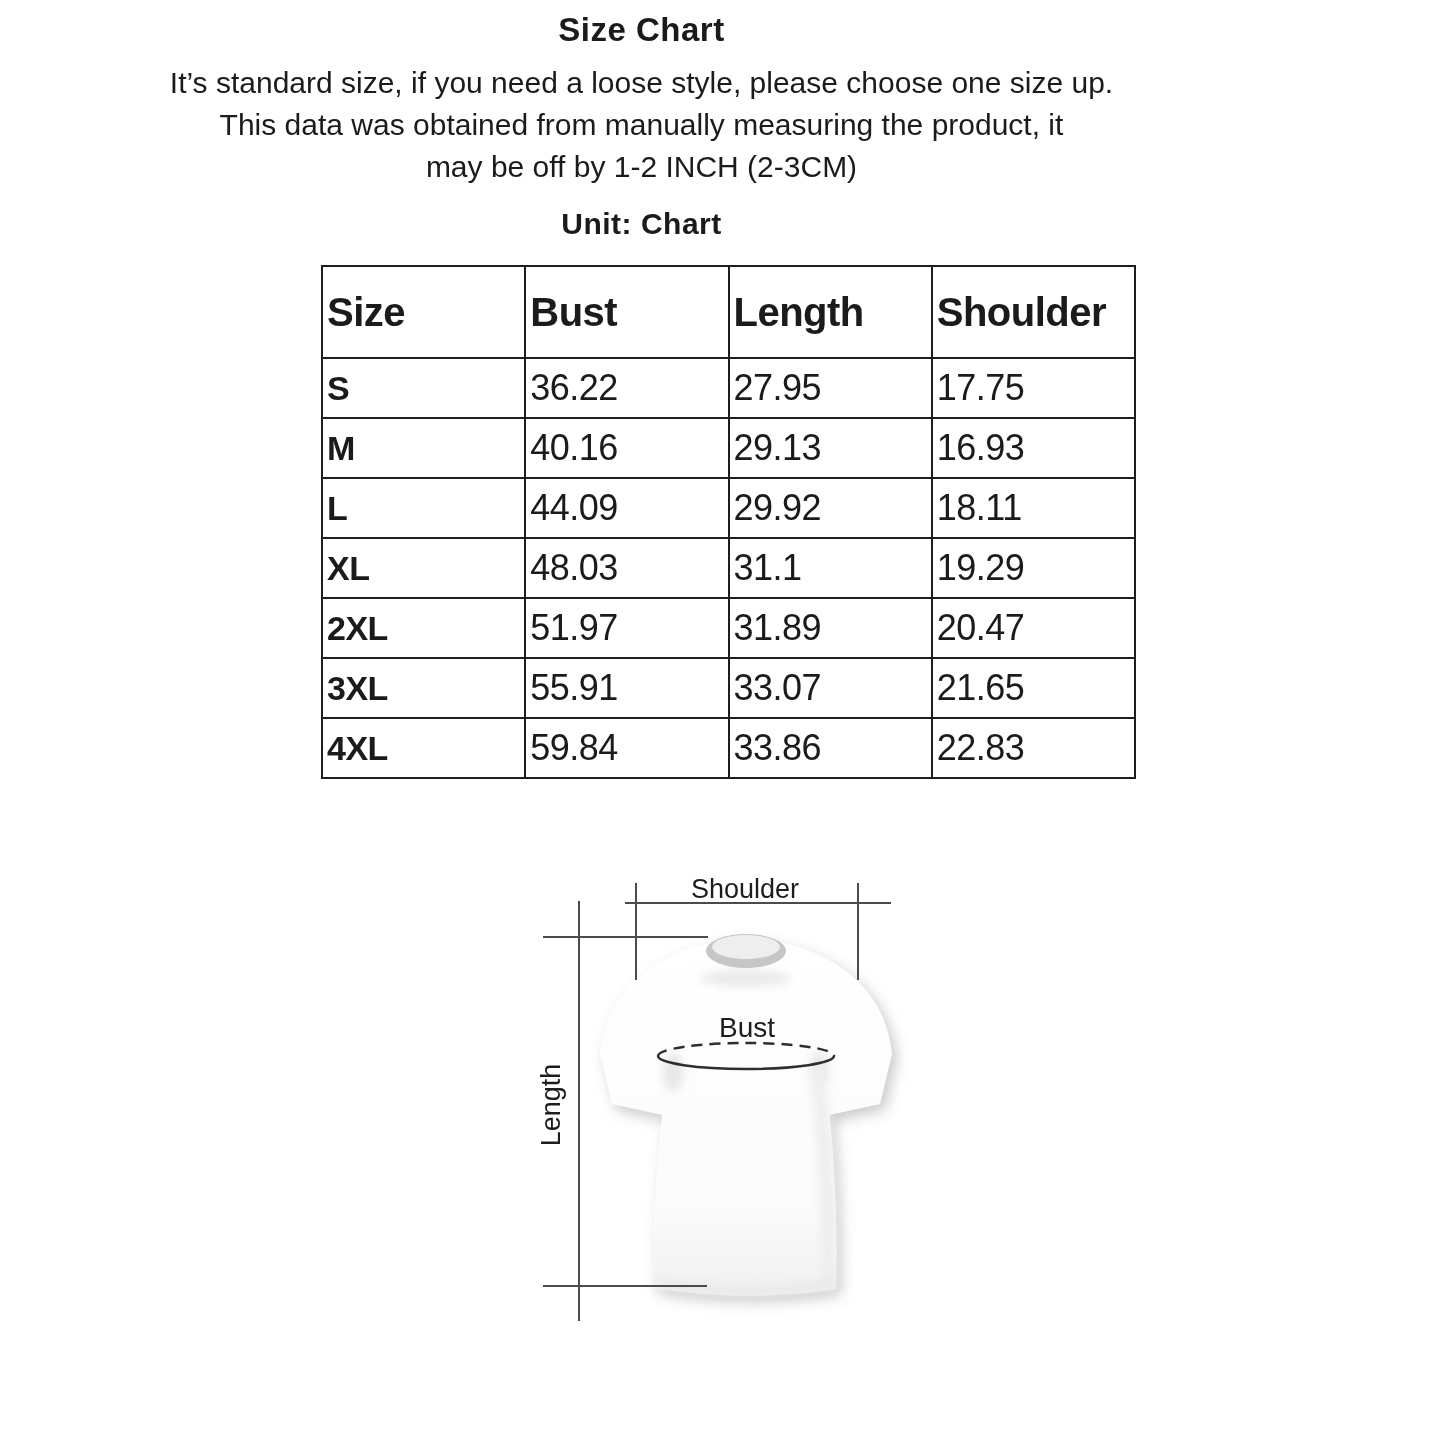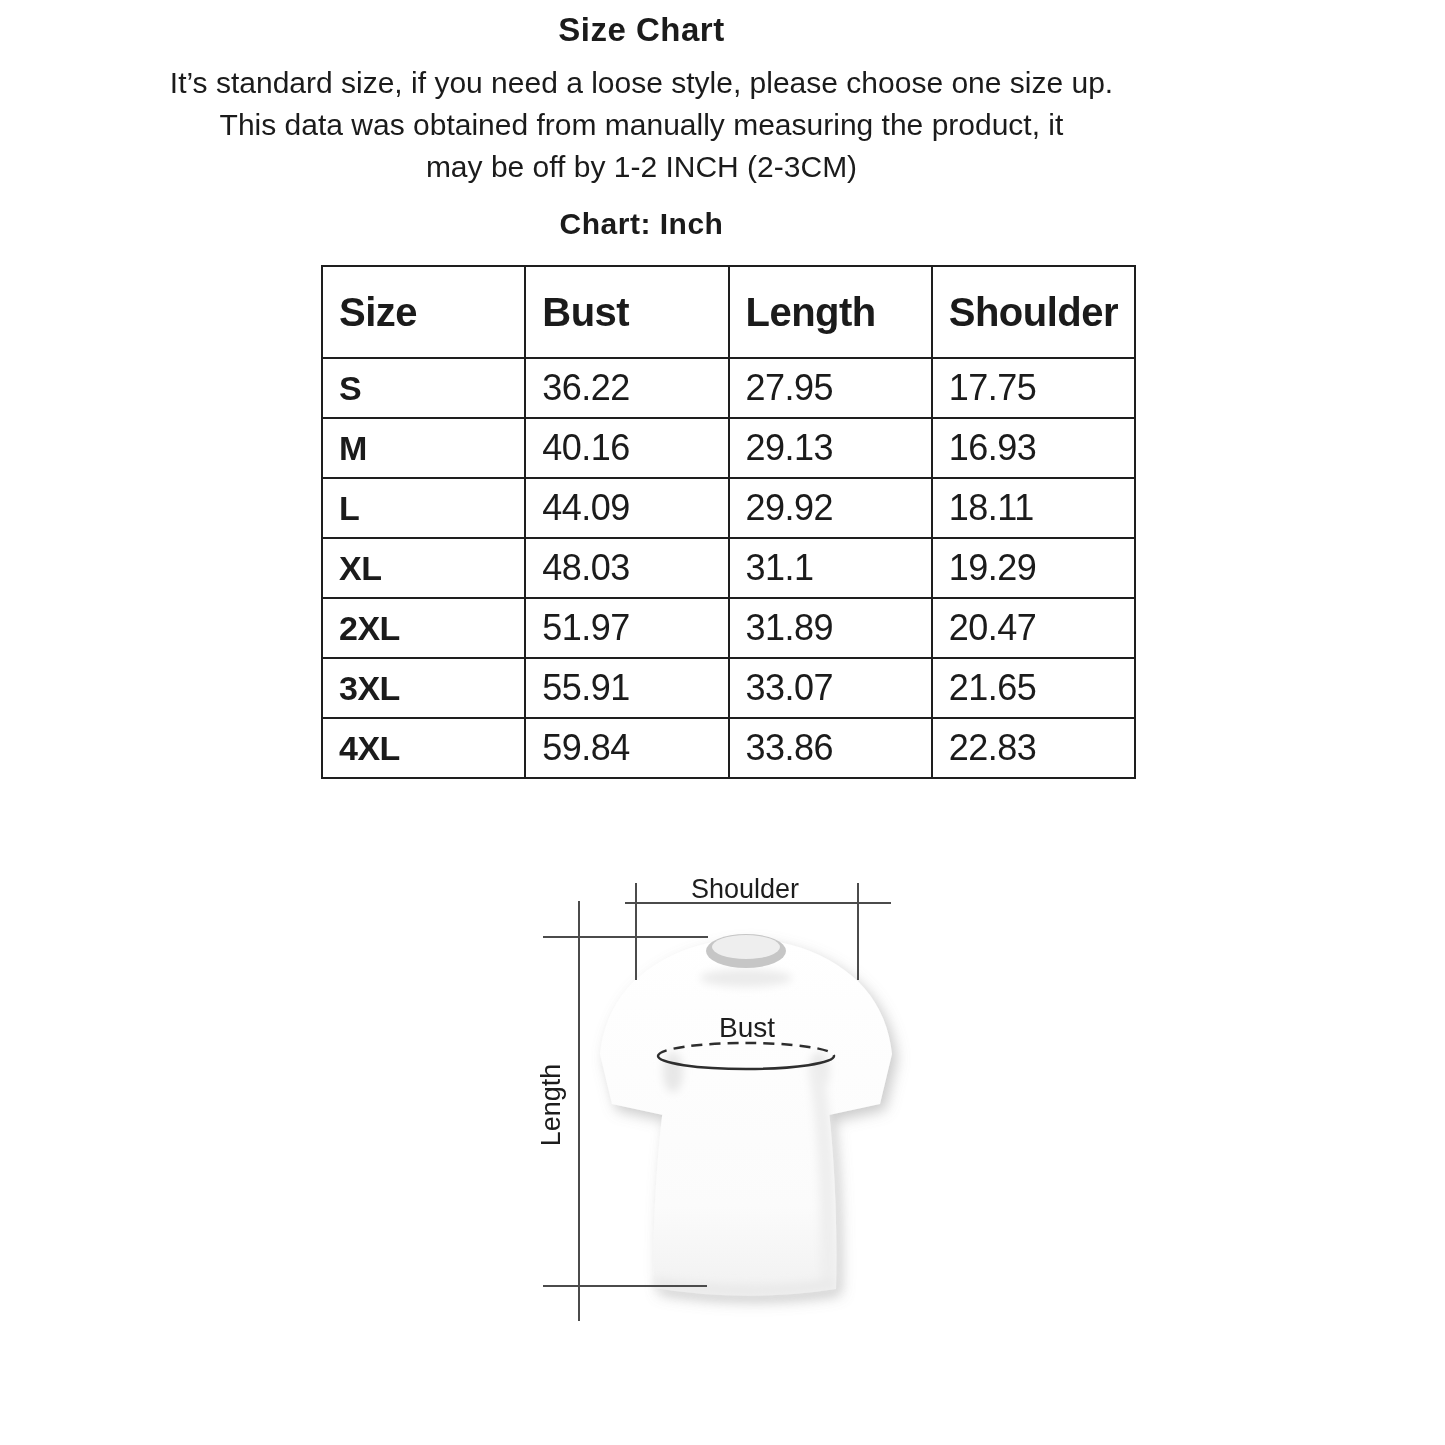--- a/index.html
+++ b/index.html
@@ -32,21 +32,21 @@
     position: absolute; top: 265px; left: 321px;
     width: 815px;
     border-collapse: collapse;
     table-layout: fixed;
     background: #ffffff;
   }
   table.size-chart th, table.size-chart td {
     border: 2px solid #1e1e1e;
     text-align: left;
     vertical-align: middle;
-    padding: 0 0 0 16px;
+    padding: 0 0 0 4px;
     overflow: hidden; white-space: nowrap;
   }
   table.size-chart thead th {
     height: 92px;
     font-size: 40px; font-weight: bold; letter-spacing: -0.5px;
   }
   table.size-chart tbody td { height: 60px; }
   table.size-chart tbody td.size-cell {
     font-size: 34px; font-weight: bold; letter-spacing: -0.5px;
   }
@@ -70,21 +70,21 @@
 <div class="page">
 
   <div class="title">Size Chart</div>
 
   <div class="intro">
     <div>It’s standard size, if you need a loose style, please choose one size up.</div>
     <div>This data was obtained from manually measuring the product, it</div>
     <div>may be off by 1-2 INCH (2-3CM)</div>
   </div>
 
-  <div class="unit">Chart: Inch</div>
+  <div class="unit">Unit: Chart</div>
 
   <table class="size-chart">
     <thead>
       <tr>
         <th>Size</th>
         <th>Bust</th>
         <th>Length</th>
         <th>Shoulder</th>
       </tr>
     </thead>

